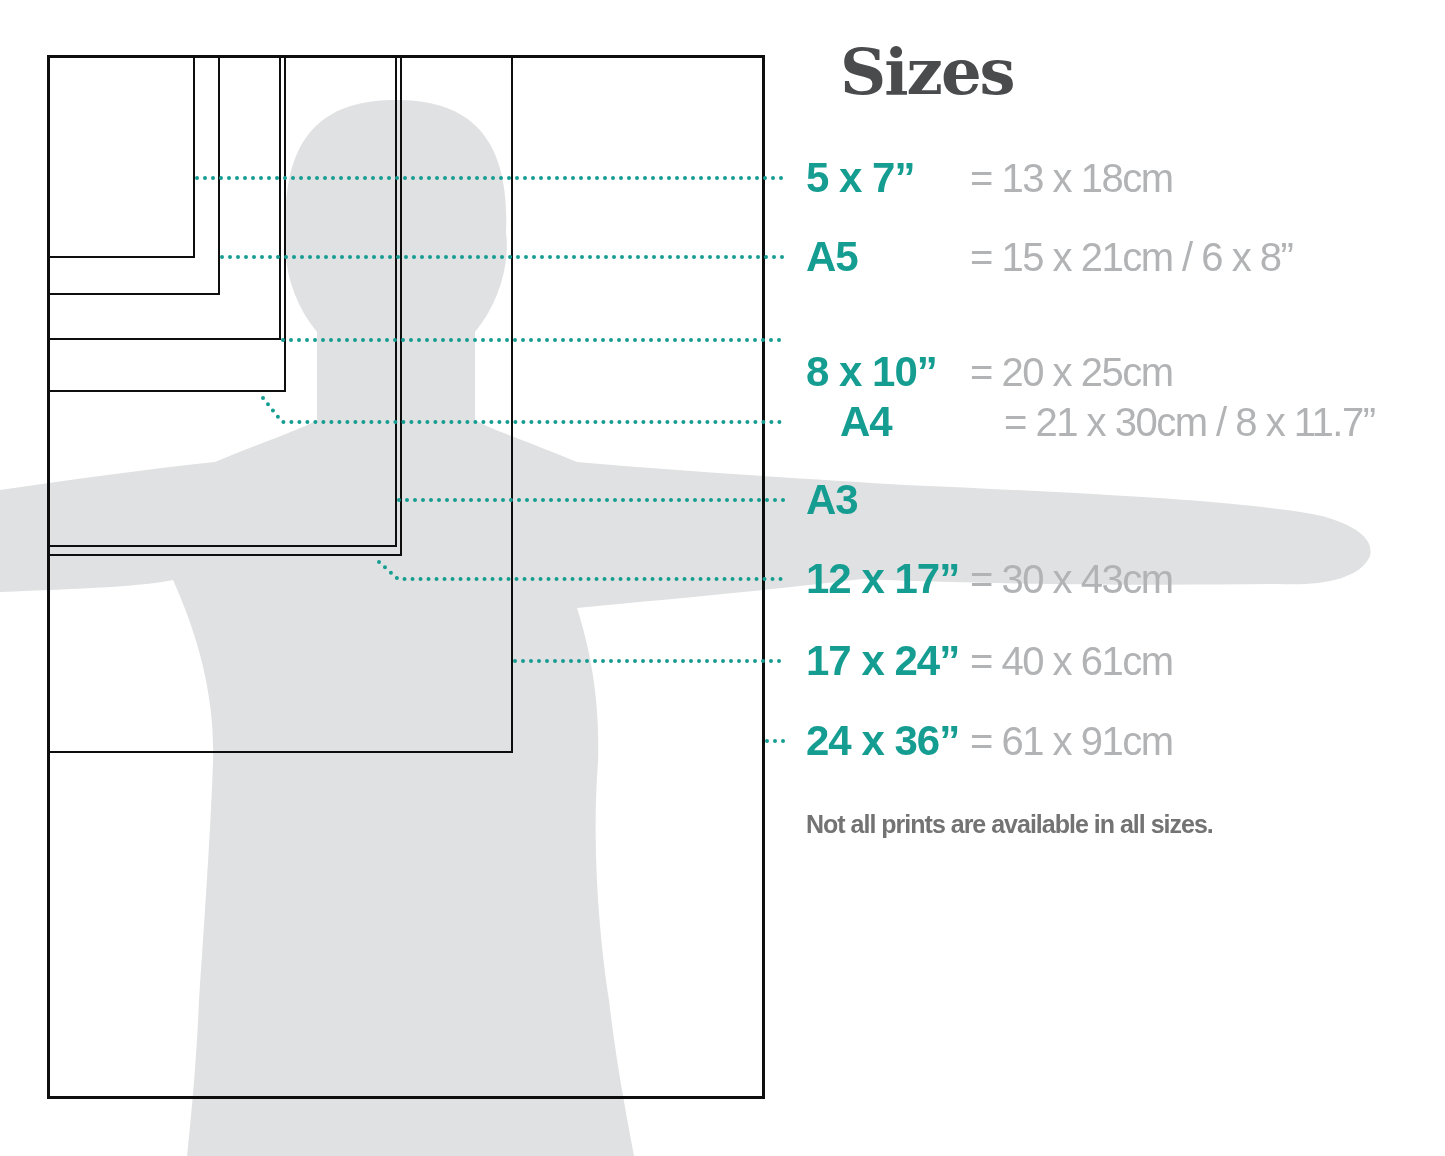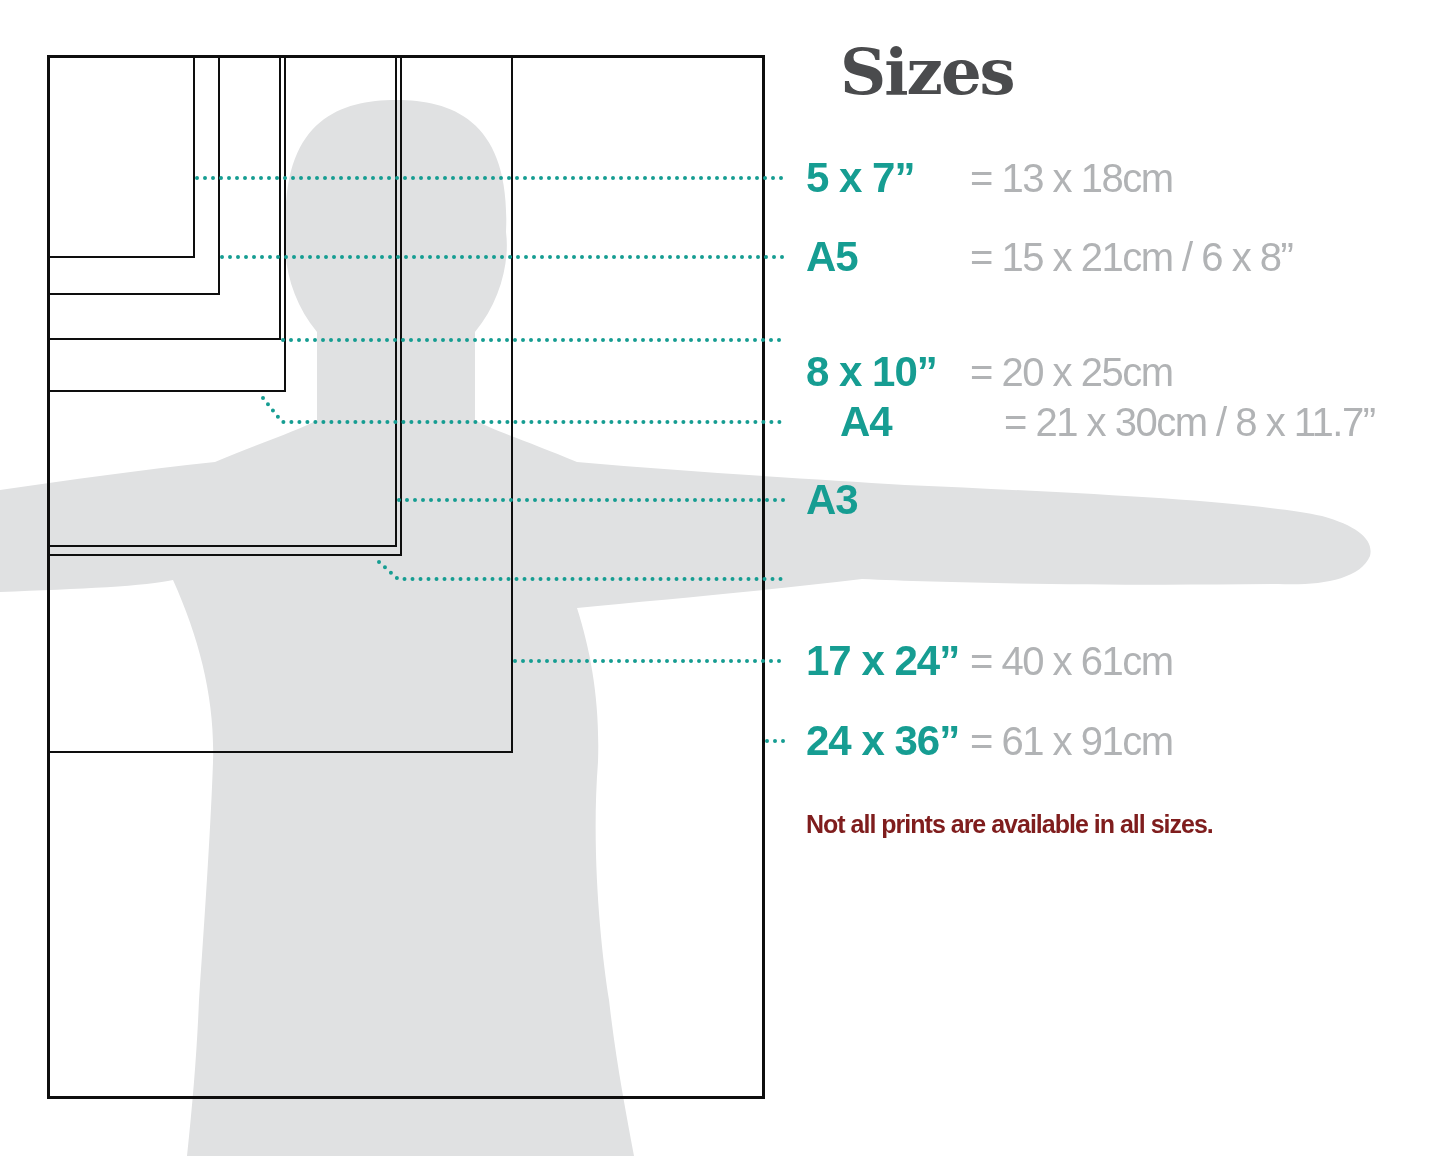--- a/index.html
+++ b/index.html
@@ -11,21 +11,21 @@
   #leader-layer{position:absolute;left:0;top:0;z-index:2;}
   #text-layer{position:absolute;left:0;top:0;width:100%;height:100%;z-index:3;}
   #page-title{position:absolute;left:840px;top:40px;font-family:"DejaVu Serif",serif;
               font-weight:bold;font-size:64px;line-height:1;color:#4a4b4d;letter-spacing:-2px;}
   .size-row{position:absolute;left:806px;width:640px;height:60px;}
   .size-label{position:absolute;left:0;top:0;height:60px;line-height:60px;
               font-weight:bold;font-size:42px;letter-spacing:-1px;color:#169d92;white-space:nowrap;}
   .size-value{position:absolute;left:164px;top:0;height:60px;line-height:60px;
               font-size:40px;letter-spacing:-1.5px;color:#b1b3b5;white-space:nowrap;}
   #availability-note{position:absolute;left:806px;top:810px;font-size:25px;font-weight:bold;
-              letter-spacing:-1px;color:#7f1d1d;white-space:nowrap;}
+              letter-spacing:-1px;color:#737373;white-space:nowrap;}
 </style>
 </head>
 <body>
 
 <div id="canvas">
 
   <svg id="silhouette-layer" width="1445" height="1156" viewBox="0 0 1445 1156">
     <path fill="#e0e1e2" d="
       M 0,490
       C 70,480 140,470 215,462
@@ -91,20 +91,24 @@
       <span class="size-label">8 x 10”</span>
       <span class="size-value">= 20 x 25cm</span>
     </div>
     <div class="size-row" style="top: 392px; margin-left: 34px;">
       <span class="size-label">A4</span>
       <span class="size-value">= 21 x 30cm / 8 x 11.7”</span>
     </div>
     <div class="size-row" style="top: 470px;">
       <span class="size-label">A3</span>
     </div>
+    <div class="size-row" style="top: 549px;">
+      <span class="size-label">12 x 17”</span>
+      <span class="size-value">= 30 x 43cm</span>
+    </div>
     <div class="size-row" style="top: 631px;">
       <span class="size-label">17 x 24”</span>
       <span class="size-value">= 40 x 61cm</span>
     </div>
     <div class="size-row" style="top: 711px;">
       <span class="size-label">24 x 36”</span>
       <span class="size-value">= 61 x 91cm</span>
     </div>
 
     <div id="availability-note">Not all prints are available in all sizes.</div>

